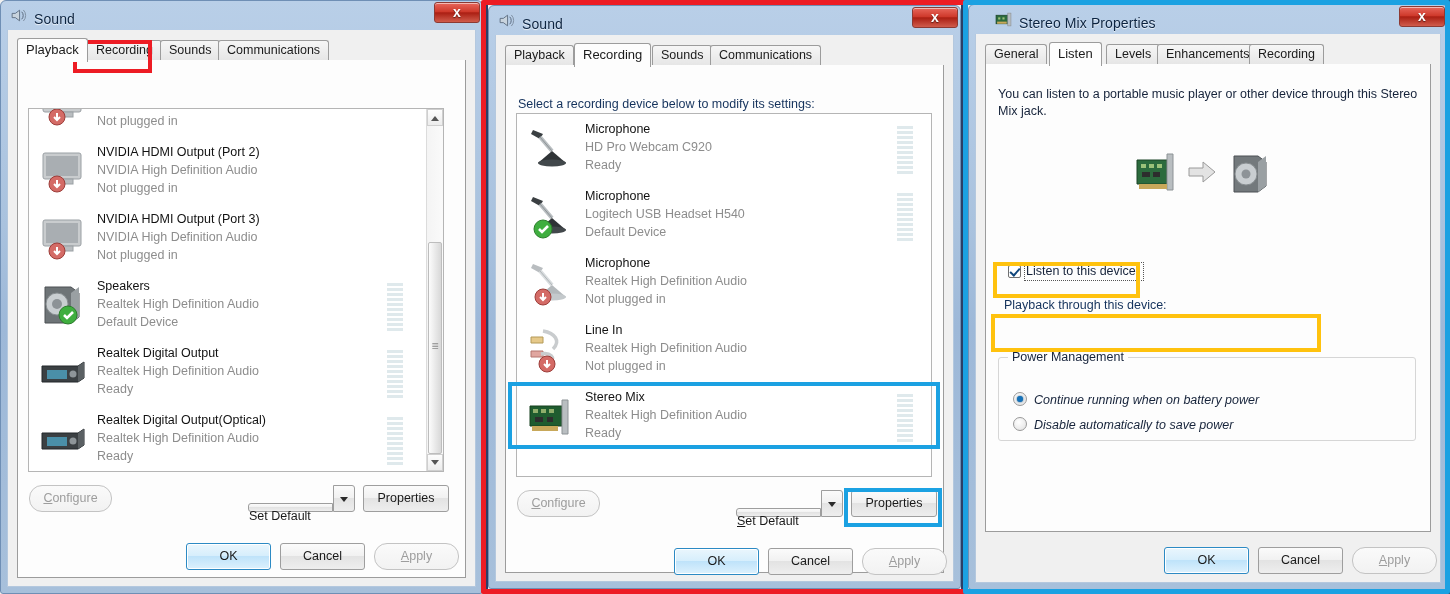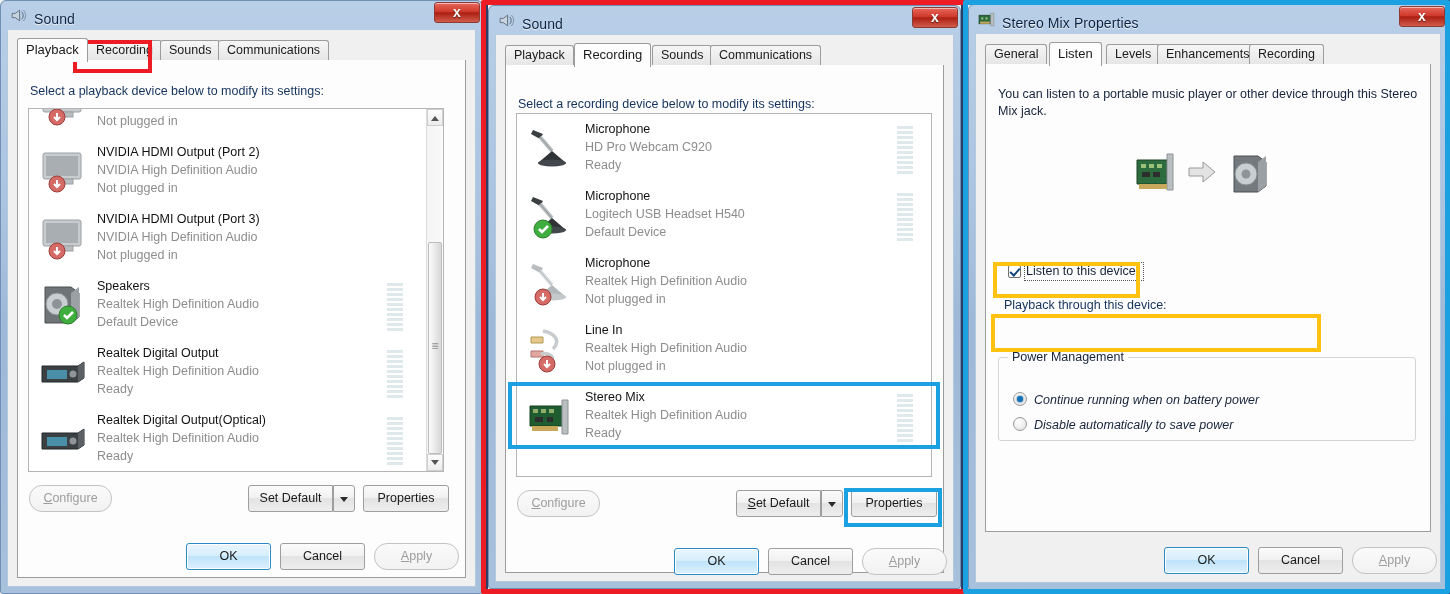--- a/index.html
+++ b/index.html
@@ -80,21 +80,21 @@
     font-family:"Liberation Sans", sans-serif; }
   .btn.disabled{ color:#9d9d9d; border-color:#c3c3c3;
     background:linear-gradient(180deg,#fafafa,#f2f2f2);border-radius:13px; }
   .btn.default{ border:1px solid #2c8ac4; border-radius:3px;
     background:linear-gradient(180deg,#eaf6fd 0%,#d6eefc 48%,#bfe3fa 50%,#ddf1fd 100%);
     box-shadow:inset 0 0 0 1px #ffffff; }
   .btn u{ text-decoration:underline; }
   .split{ position:absolute; height:27px; display:flex; }
   .split .main{ flex:1; border-right:none; border-radius:3px 0 0 3px; position:relative;
     background:linear-gradient(180deg,#fbfbfb 0%,#f1f1f1 48%,#e3e3e3 50%,#eeeeee 100%);
-    border:1px solid #9e9e9e; font-size:12.5px; line-height:25px; text-align:center; color:#1a1a1a;}
+    border:1px solid #9e9e9e; font-size:12.5px; line-height:25px; text-align:left; color:#1a1a1a;margin-top:18px;}
   .split .arrow{ width:22px; border:1px solid #9e9e9e; border-radius:0 3px 3px 0;
     background:linear-gradient(180deg,#fbfbfb 0%,#f1f1f1 48%,#e3e3e3 50%,#eeeeee 100%);
     position:relative; }
   .split .arrow:after{ content:""; position:absolute; left:50%; top:50%;
     margin-left:-4px; margin-top:-2px; width:0; height:0;
     border-left:4px solid transparent; border-right:4px solid transparent;
     border-top:5px solid #2a2a2a; }
 
   
   .hl{ position:absolute; pointer-events:none; }
@@ -153,21 +153,20 @@
     <div class="client">
 
       <div class="tabstrip">
         <div class="tab active" style="left:0;">Playback</div>
         <div class="tab" style="left:70px;">Recording</div>
         <div class="tab" style="left:143px;">Sounds</div>
         <div class="tab" style="left:201px;">Communications</div>
       </div>
       <div class="tabpanel" style="top:30px; bottom:8px;"></div>
 
-      <div class="hint" style="left:22px; top:54px;">Select a playback device below to modify its settings:</div>
 
       <div class="devlist" style="left:20px; top:78px; width:416px; height:364px;">
 
         <div class="devrow" style="top:-37px;">
           <svg class="devicon" viewBox="0 0 52 52">
             <rect x="6" y="8" width="38" height="26" rx="2" fill="#c9ccce" stroke="#9aa0a4"></rect>
             <rect x="9" y="11" width="32" height="20" fill="#a9aeb2"></rect>
             <rect x="14" y="34" width="22" height="5" fill="#b9bdc0" stroke="#9aa0a4"></rect>
             <circle cx="20" cy="39" r="8" fill="#d46b66" stroke="#9d3d39"></circle>
             <path d="M20 35v6M17 39l3 3 3-3" stroke="#fff" stroke-width="2" fill="none"></path>
@@ -447,21 +446,21 @@
       <div class="btn disabled" style="left:366px; top:513px; width:85px;"><u>A</u>pply</div>
     </div>
 
     <div class="hl hl-blue" style="left:20px; top:377px; width:432px; height:67px;"></div>
 
     <div class="hl hl-blue" style="left:356px; top:483px; width:98px; height:39px;"></div>
   </div>
 
   <div class="annot-red" style="left:481px; top:0px; width:487px; height:594px;"></div>
 
-  <div class="win" style="left:968px; top:4px; width:480px; height:586px;">
+  <div class="win" style="left:968px; top:4px; width:480px; height:586px;padding-left:17px;">
     <div class="win-frame"></div>
 
     <div class="titlebar">
       <svg class="title-ico" viewBox="0 0 16 16">
         <rect x="1" y="4" width="11" height="8" fill="#2c6b3d" stroke="#1b4427" stroke-width=".7"></rect>
         <rect x="12" y="2" width="3" height="12" fill="#b9bec1" stroke="#8d9396" stroke-width=".6"></rect>
         <rect x="3" y="6" width="2" height="2" fill="#9cc27a"></rect>
         <rect x="7" y="6" width="2" height="2" fill="#9cc27a"></rect>
         <rect x="2" y="10" width="9" height="2" fill="#c8a85a"></rect>
       </svg>

